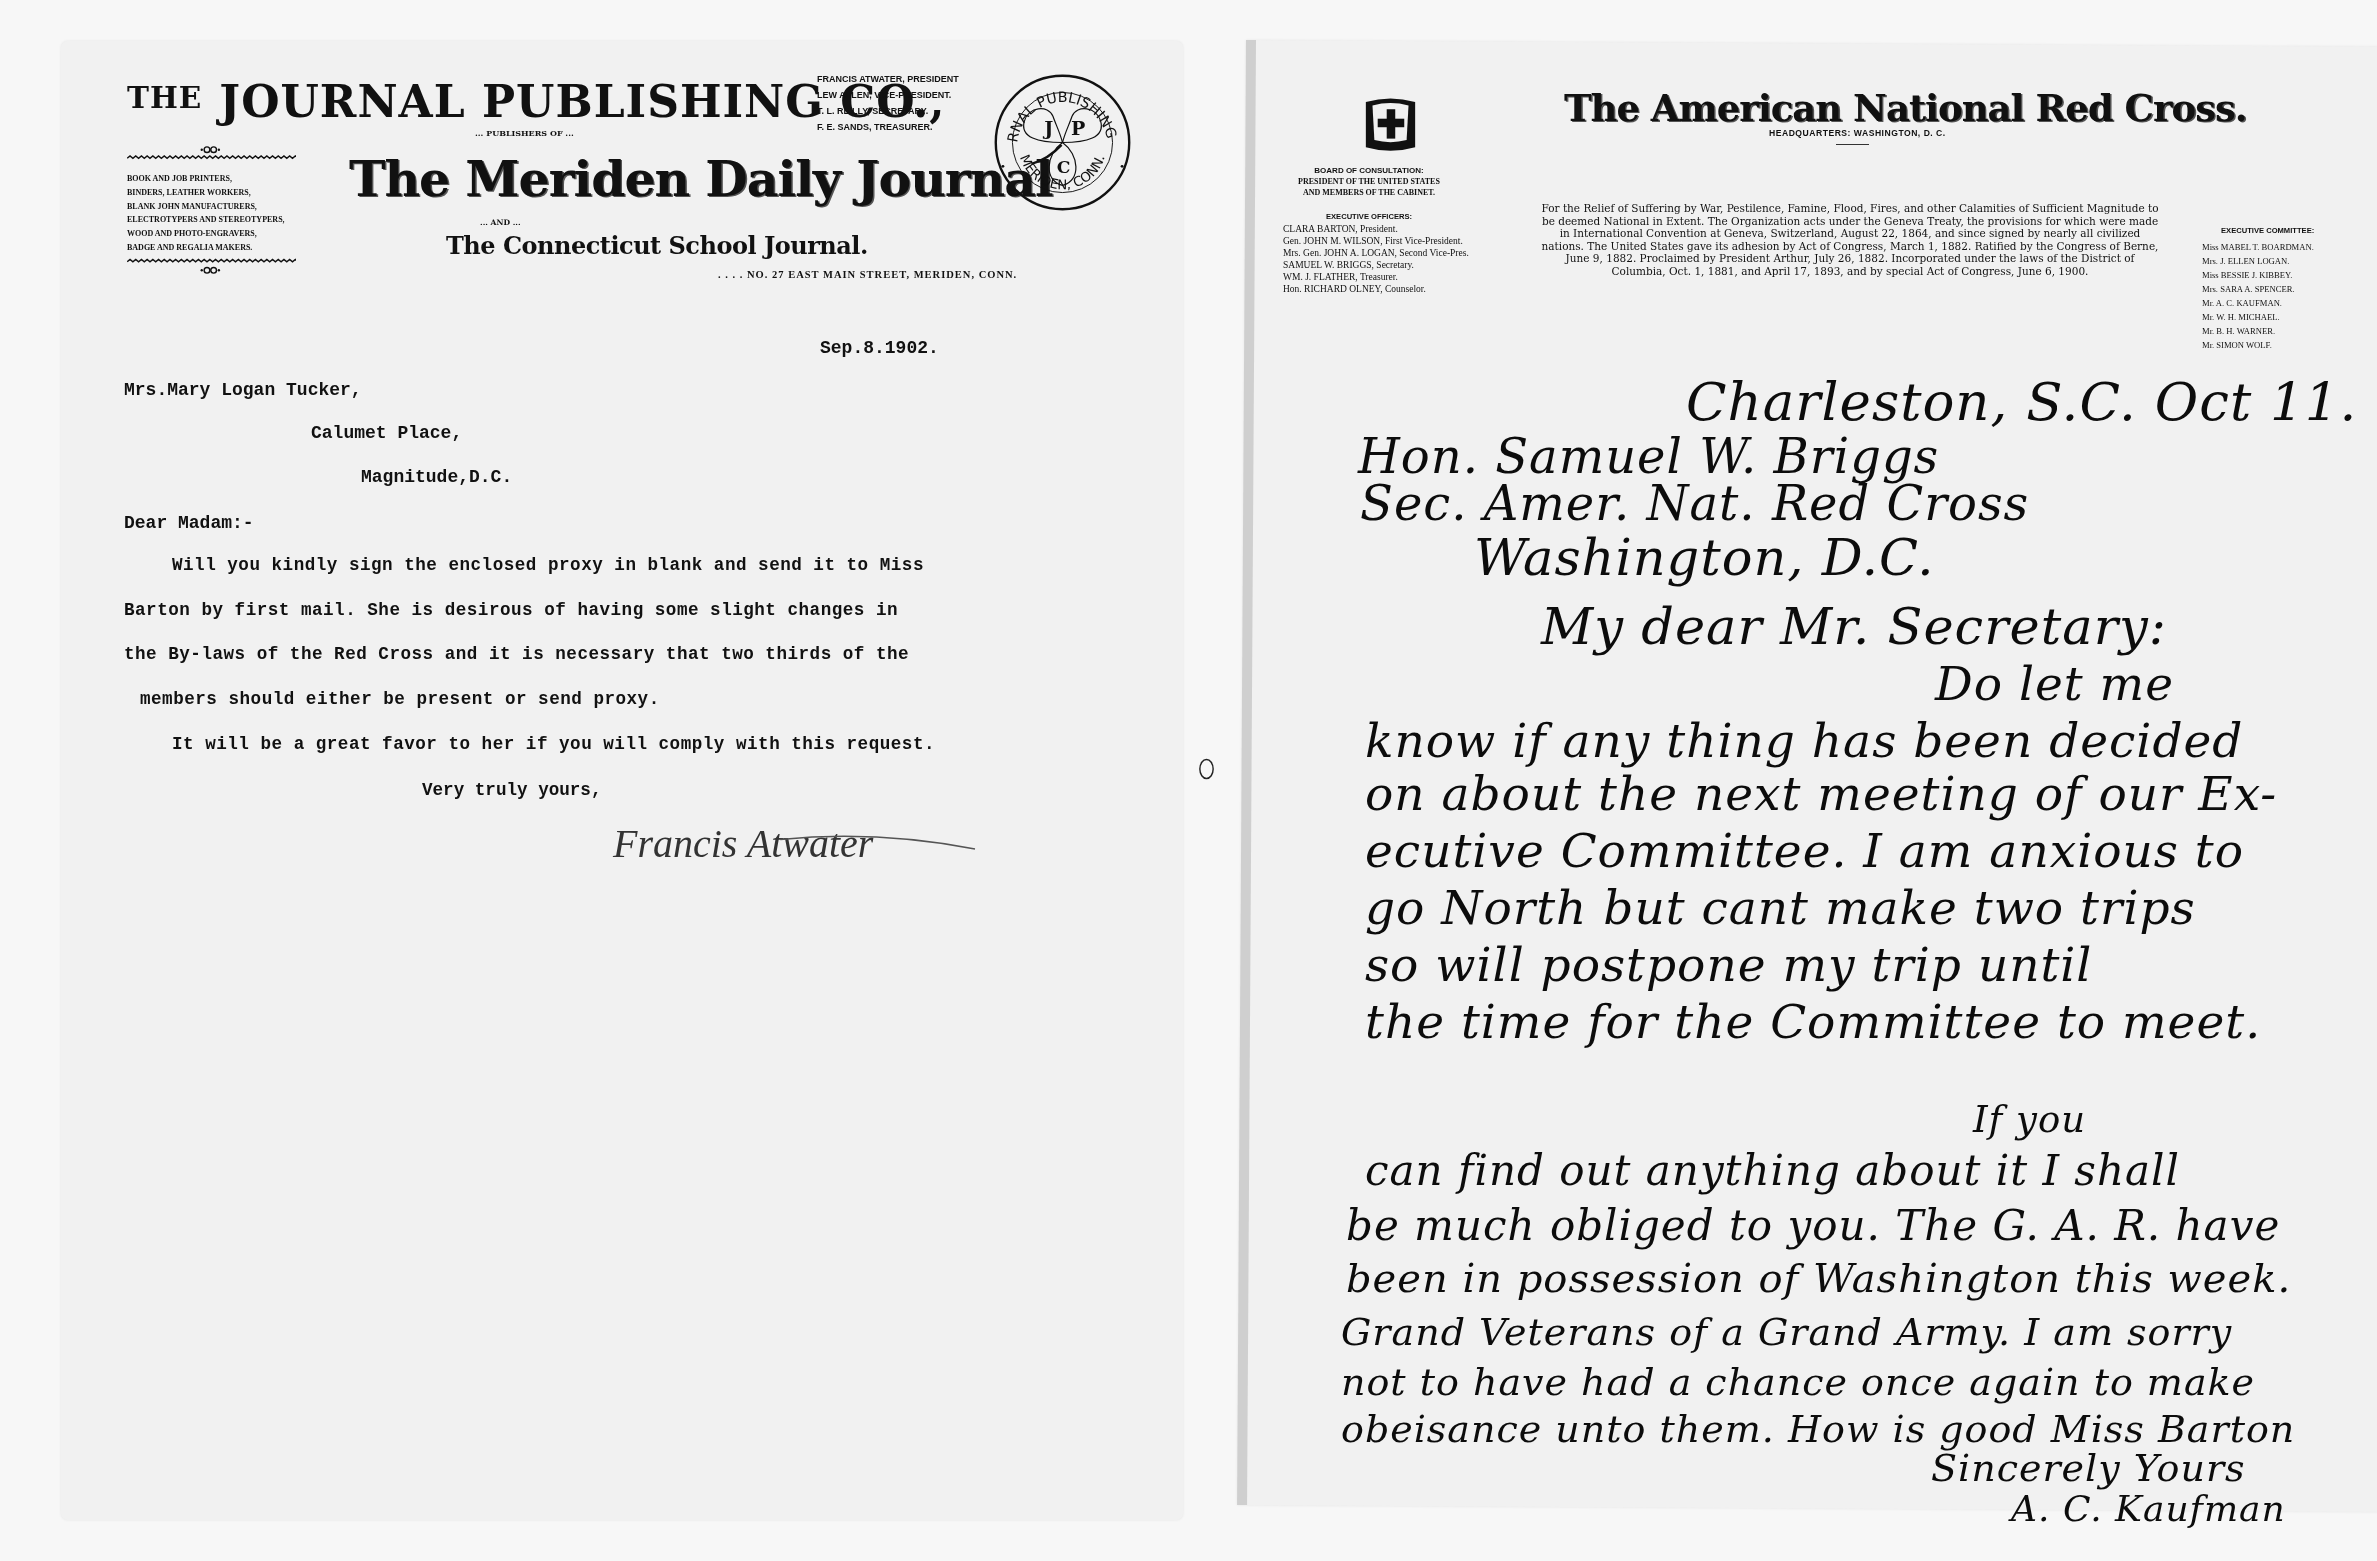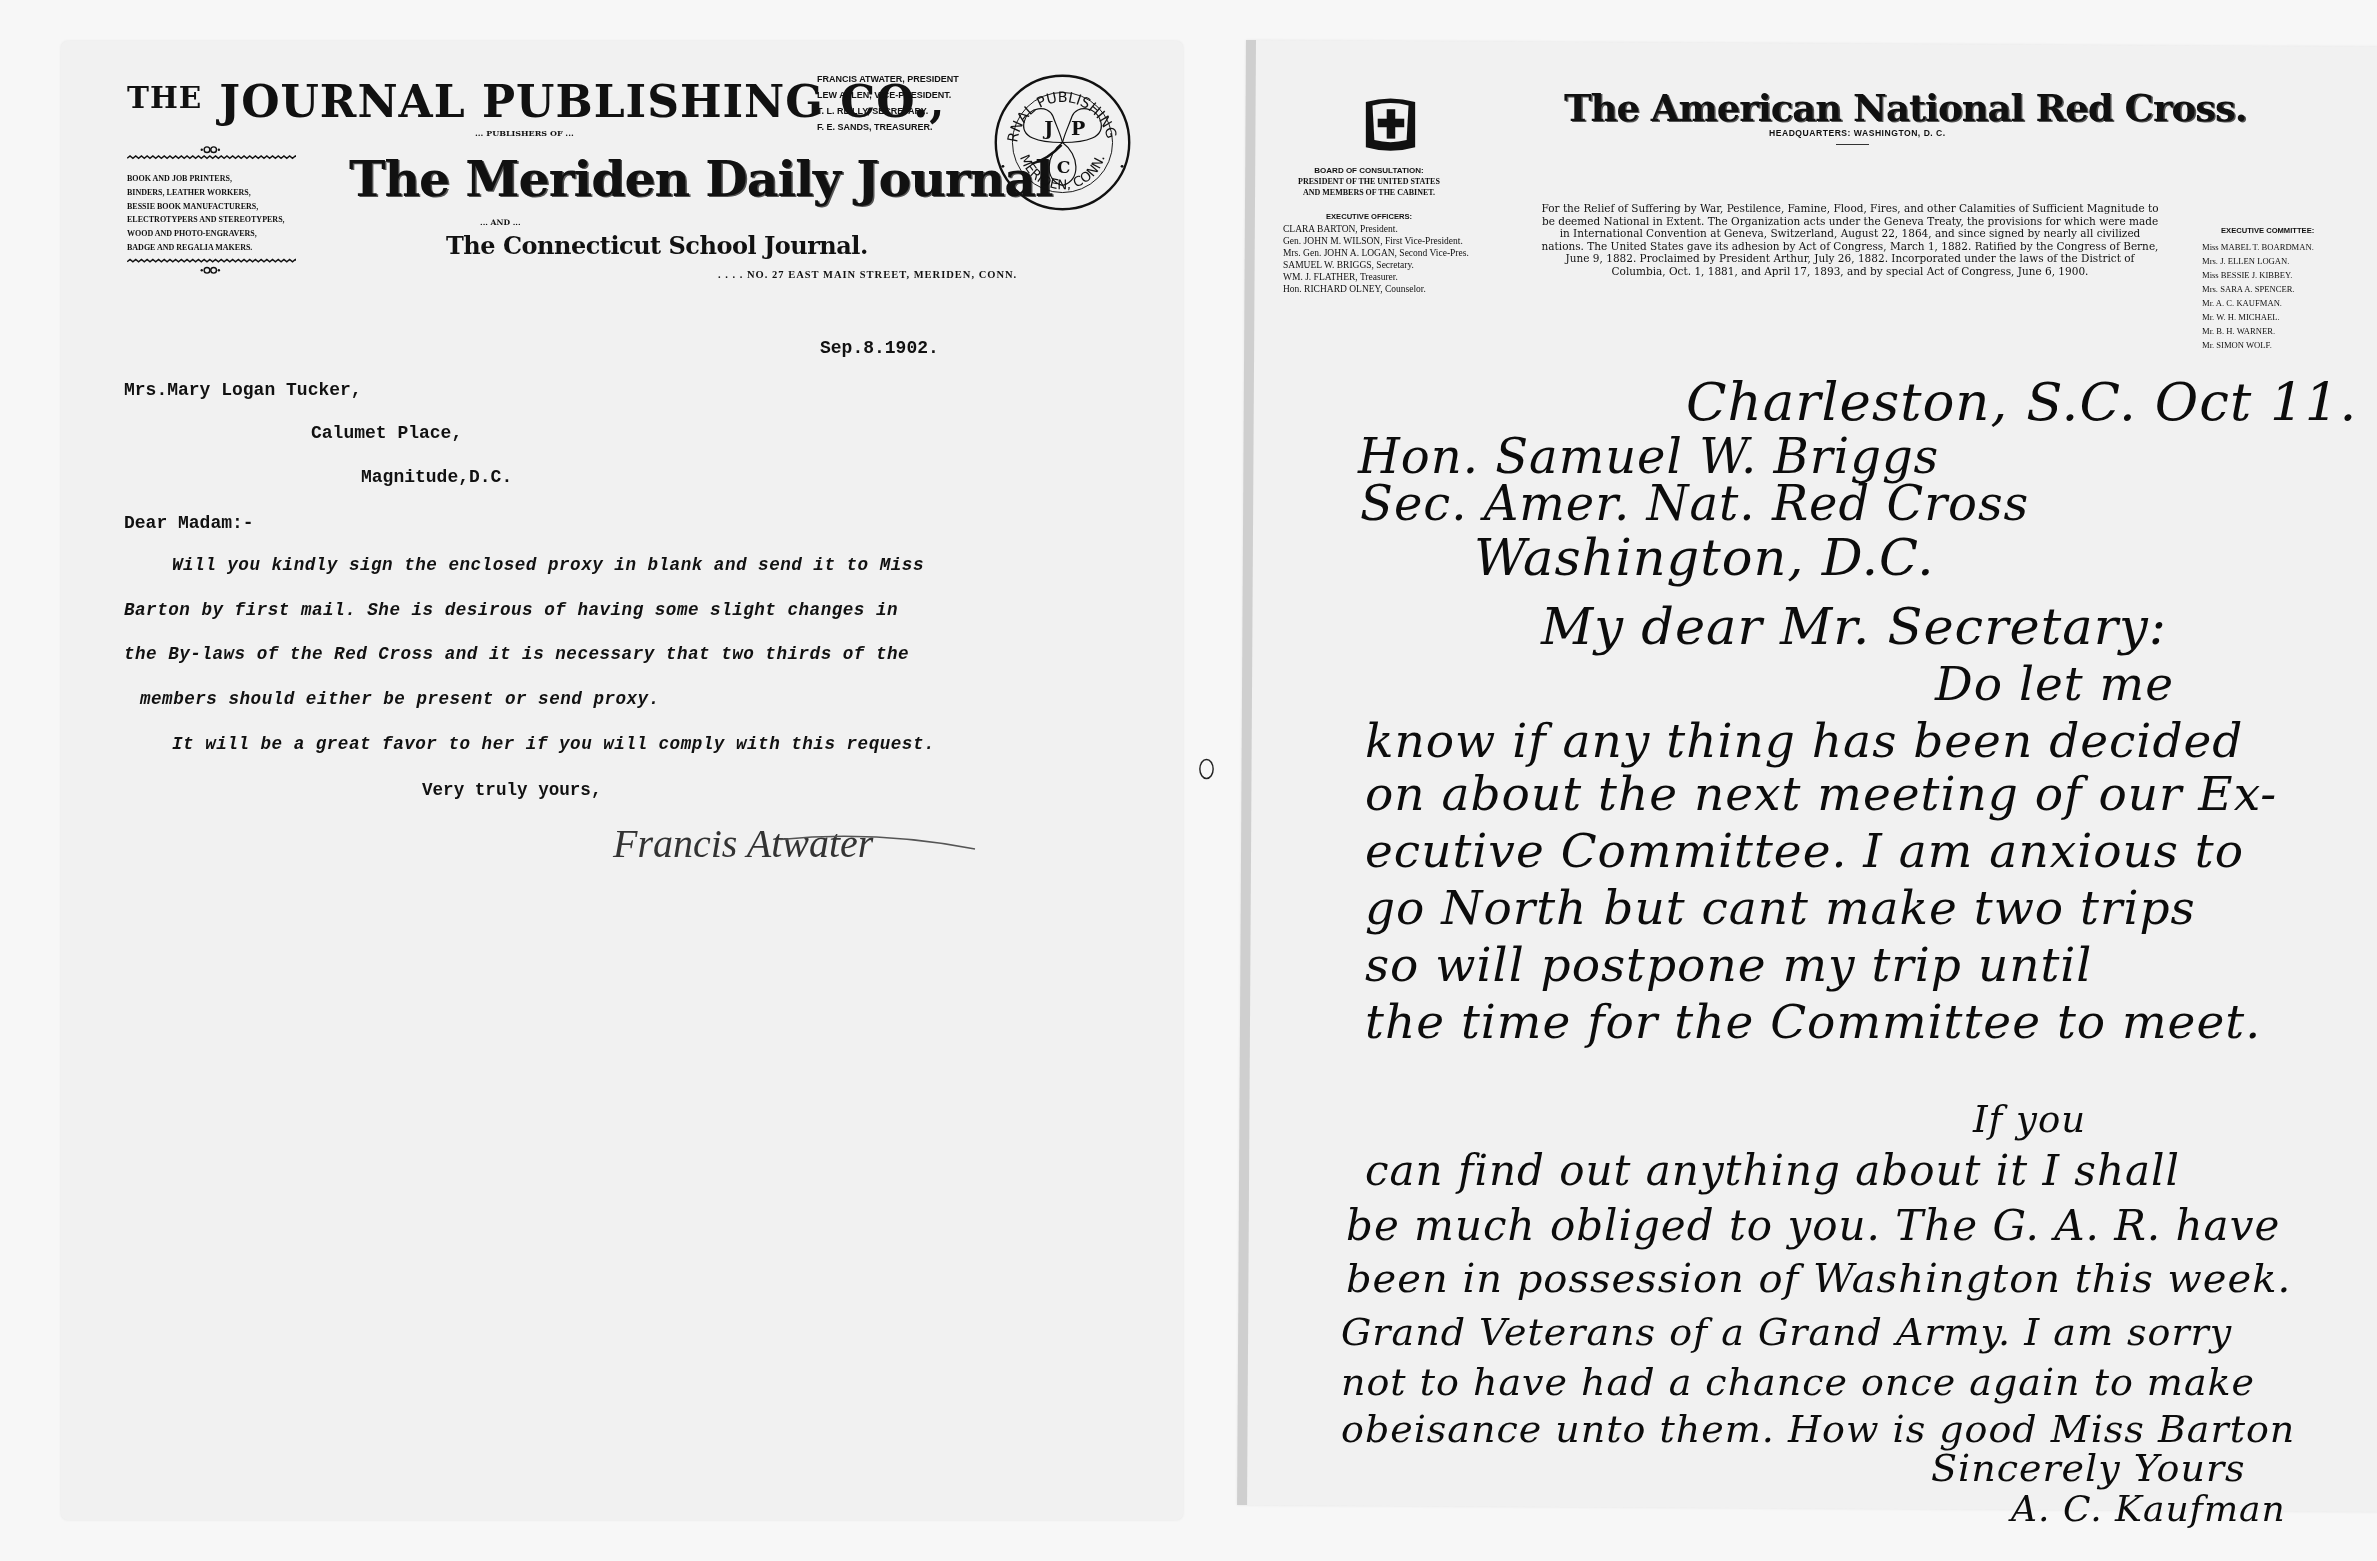--- a/index.html
+++ b/index.html
@@ -32,21 +32,21 @@
   #jp-and { left: 480px; top: 218px; font-size: 7.6px; font-weight: bold; }
   #jp-school { left: 446px; top: 231px; font-size: 24px; font-weight: bold; font-family: "DejaVu Serif", serif; letter-spacing: -0.5px; }
   #jp-address { left: 718px; top: 269px; font-size: 10.5px; font-weight: bold; letter-spacing: 1px; }
   #jp-seal { left: 991px; top: 71px; width: 143px; height: 143px; }
 
   #l-date { left: 820px; top: 338px; font-size: 18px; }
   #l-recip1 { left: 124px; top: 380px; font-size: 18px; }
   #l-recip2 { left: 311px; top: 423px; font-size: 18px; }
   #l-recip3 { left: 361px; top: 467px; font-size: 18px; }
   #l-salute { left: 124px; top: 513px; font-size: 18px; }
-  .body-line { font-size: 17.6px; letter-spacing: 0.5px; font-style: italic; }
+  .body-line { font-size: 17.6px; letter-spacing: 0.5px; }
   #l-b1 { left: 172px; top: 555px; }
   #l-b2 { left: 124px; top: 600px; }
   #l-b3 { left: 124px; top: 644px; }
   #l-b4 { left: 124px; top: 689px; padding-left: 16px; }
   #l-b5 { left: 172px; top: 734px; }
   #l-close { left: 422px; top: 780px; font-size: 17.6px; }
   #l-sig { left: 613px; top: 820px; font-size: 40px; }
   #l-sig-stroke { left: 780px; top: 830px; width: 200px; height: 28.5px; }
   #mid-mark { left: 1197px; top: 757px; width: 19px; height: 24px; }
 
@@ -108,21 +108,21 @@
   <path d="M0 30 l6 -5 l6 5 l6 -5 l6 5 l6 -5 l6 5 l6 -5 l6 5 l6 -5 l6 5 l6 -5 l6 5 l6 -5 l6 5 l6 -5 l6 5 l6 -5 l6 5 l6 -5 l6 5 l6 -5 l6 5 l6 -5 l6 5 l6 -5 l6 5 l6 -5 l6 5 l6 -5 l6 5 l6 -5 l6 5 l6 -5 l6 5 l6 -5 l6 5 l6 -5 l6 5 l6 -5 l6 5 l6 -5 l6 5 l6 -5 l6 5 l6 -5 l6 5 l6 -5 l6 5 l6 -5 l6 5 l6 -5 l6 5 l6 -5 l6 5 l6 -5 l6 5 l6 -5 l6 5 l6 -5 l6 5" stroke="#111" stroke-width="3" fill="none"></path>
   <circle cx="168" cy="12" r="6" fill="none" stroke="#111" stroke-width="3"></circle>
   <circle cx="182" cy="12" r="6" fill="none" stroke="#111" stroke-width="3"></circle>
   <circle cx="157" cy="12" r="2.5" fill="#111"></circle>
     <circle cx="193" cy="12" r="2.5" fill="#111"></circle>
 </svg>
 
 <div class="abs lserif sc" id="jp-services">
   <div>BOOK AND JOB PRINTERS,</div>
   <div>BINDERS, LEATHER WORKERS,</div>
-  <div>BESSIE BOOK MANUFACTURERS,</div>
+  <div>BLANK JOHN MANUFACTURERS,</div>
   <div>ELECTROTYPERS AND STEREOTYPERS,</div>
   <div>WOOD AND PHOTO-ENGRAVERS,</div>
   <div>BADGE AND REGALIA MAKERS.</div>
 </div>
 
 <svg class="abs" id="jp-ornament-bot" viewBox="0 0 355 40">
   <path d="M0 10 l6 -5 l6 5 l6 -5 l6 5 l6 -5 l6 5 l6 -5 l6 5 l6 -5 l6 5 l6 -5 l6 5 l6 -5 l6 5 l6 -5 l6 5 l6 -5 l6 5 l6 -5 l6 5 l6 -5 l6 5 l6 -5 l6 5 l6 -5 l6 5 l6 -5 l6 5 l6 -5 l6 5 l6 -5 l6 5 l6 -5 l6 5 l6 -5 l6 5 l6 -5 l6 5 l6 -5 l6 5 l6 -5 l6 5 l6 -5 l6 5 l6 -5 l6 5 l6 -5 l6 5 l6 -5 l6 5 l6 -5 l6 5 l6 -5 l6 5 l6 -5 l6 5 l6 -5 l6 5 l6 -5 l6 5" stroke="#111" stroke-width="3" fill="none"></path>
   <circle cx="168" cy="28" r="6" fill="none" stroke="#111" stroke-width="3"></circle>
   <circle cx="182" cy="28" r="6" fill="none" stroke="#111" stroke-width="3"></circle>
   <circle cx="157" cy="28" r="2.5" fill="#111"></circle>

